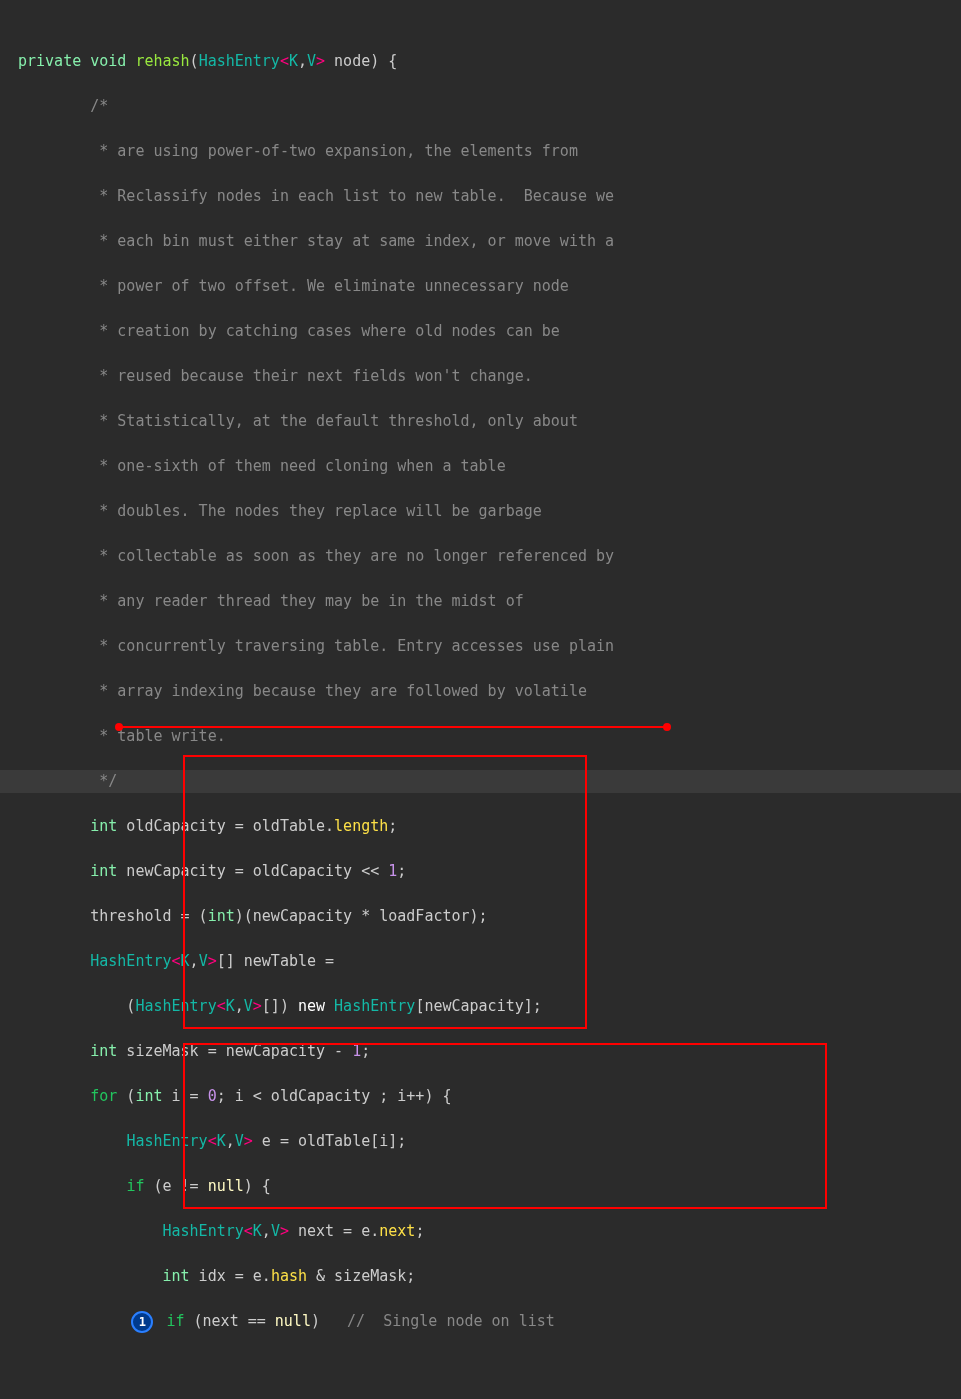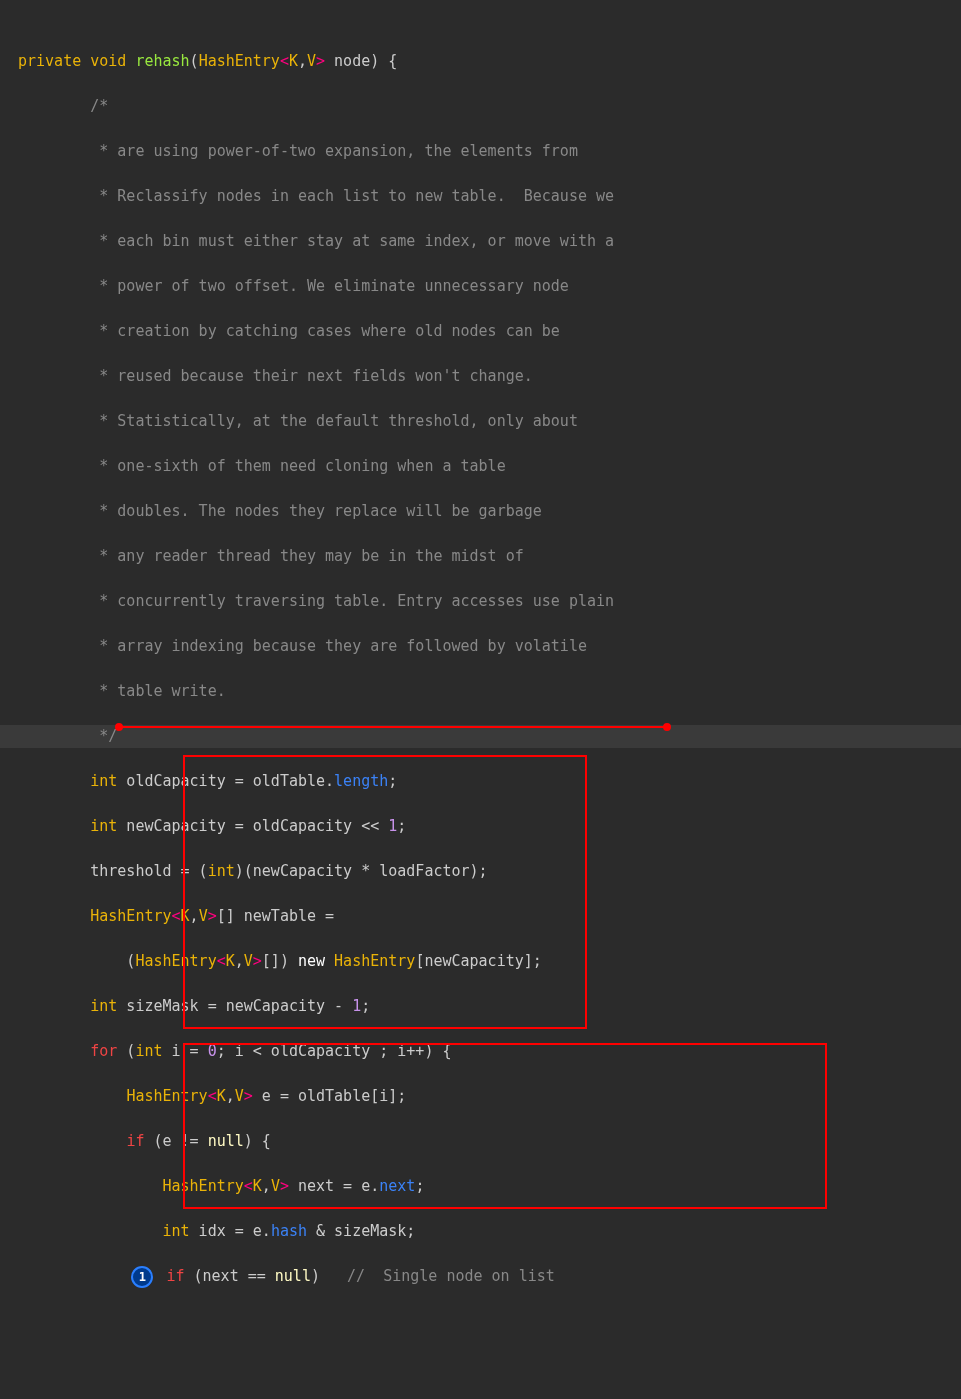--- a/index.html
+++ b/index.html
@@ -17,32 +17,32 @@
     padding: 5px 0 5px 0;
     white-space: pre;
   }
   .line {
     padding-left: 18px;
     position: relative;
   }
   .highlighted-line {
     background: #3a3a3a;
   }
-  .kw-modifier { color: #eab308; }
-  .kw-ctrl { color: #ef4444; margin-top: 43px; }
+  .kw-modifier { color: #86efac; }
+  .kw-ctrl { color: #22c55e; margin-top: 43px; }
   .kw-null { color: #fef9c3; }
   .kw-new { color: #ffffff; }
   .ident-method { color: #99e83f; }
-  .ident-class { color: #eab308; }
+  .ident-class { color: #14b8a6; }
   .generic { color: #ff007f; }
   .gen-comma { color: #cccccc; }
   .punct { color: #cccccc; }
   .num { color: #c792ea; }
   .comment { color: #888888; }
-  .prop { color: #3b82f6; }
+  .prop { color: #fde047; }
   .var { color: #cccccc; }
 
   .badge {
     display: inline-block;
     width: 18px;
     height: 18px;
     border-radius: 50%;
     background: #003a8c;
     border: 2px solid #2a7fff;
     color: #ffffff;
@@ -84,20 +84,21 @@
 <div class="line comment">        /*</div>
 <div class="line comment">         * are using power-of-two expansion, the elements from</div>
 <div class="line comment">         * Reclassify nodes in each list to new table.  Because we</div>
 <div class="line comment">         * each bin must either stay at same index, or move with a</div>
 <div class="line comment">         * power of two offset. We eliminate unnecessary node</div>
 <div class="line comment">         * creation by catching cases where old nodes can be</div>
 <div class="line comment">         * reused because their next fields won't change.</div>
 <div class="line comment">         * Statistically, at the default threshold, only about</div>
 <div class="line comment">         * one-sixth of them need cloning when a table</div>
 <div class="line comment">         * doubles. The nodes they replace will be garbage</div>
+<div class="line comment">         * collectable as soon as they are no longer referenced by</div>
 <div class="line comment">         * any reader thread they may be in the midst of</div>
 <div class="line comment">         * concurrently traversing table. Entry accesses use plain</div>
 <div class="line comment">         * array indexing because they are followed by volatile</div>
 <div class="line comment">         * table write.</div>
 <div class="line highlighted-line comment">         */</div>
 <div class="line"><span>        </span><span class="kw-modifier">int</span><span class="var"> oldCapacity = oldTable</span><span class="punct">.</span><span class="prop">length</span><span class="punct">;</span></div>
 <div class="line"><span>        </span><span class="kw-modifier">int</span><span class="var"> newCapacity = oldCapacity &lt;&lt; </span><span class="num">1</span><span class="punct">;</span></div>
 <div class="line"><span class="var">        threshold = (</span><span class="kw-modifier">int</span><span class="var">)(newCapacity * loadFactor);</span></div>
 <div class="line"><span>        </span><span class="ident-class">HashEntry</span><span class="generic">&lt;</span><span class="ident-class">K</span><span class="gen-comma">,</span><span class="ident-class">V</span><span class="generic">&gt;</span><span class="var">[] newTable =</span></div>
 <div class="line"><span class="var">            (</span><span class="ident-class">HashEntry</span><span class="generic">&lt;</span><span class="ident-class">K</span><span class="gen-comma">,</span><span class="ident-class">V</span><span class="generic">&gt;</span><span class="var">[]) </span><span class="kw-new">new</span><span> </span><span class="ident-class">HashEntry</span><span class="var">[newCapacity];</span></div>

